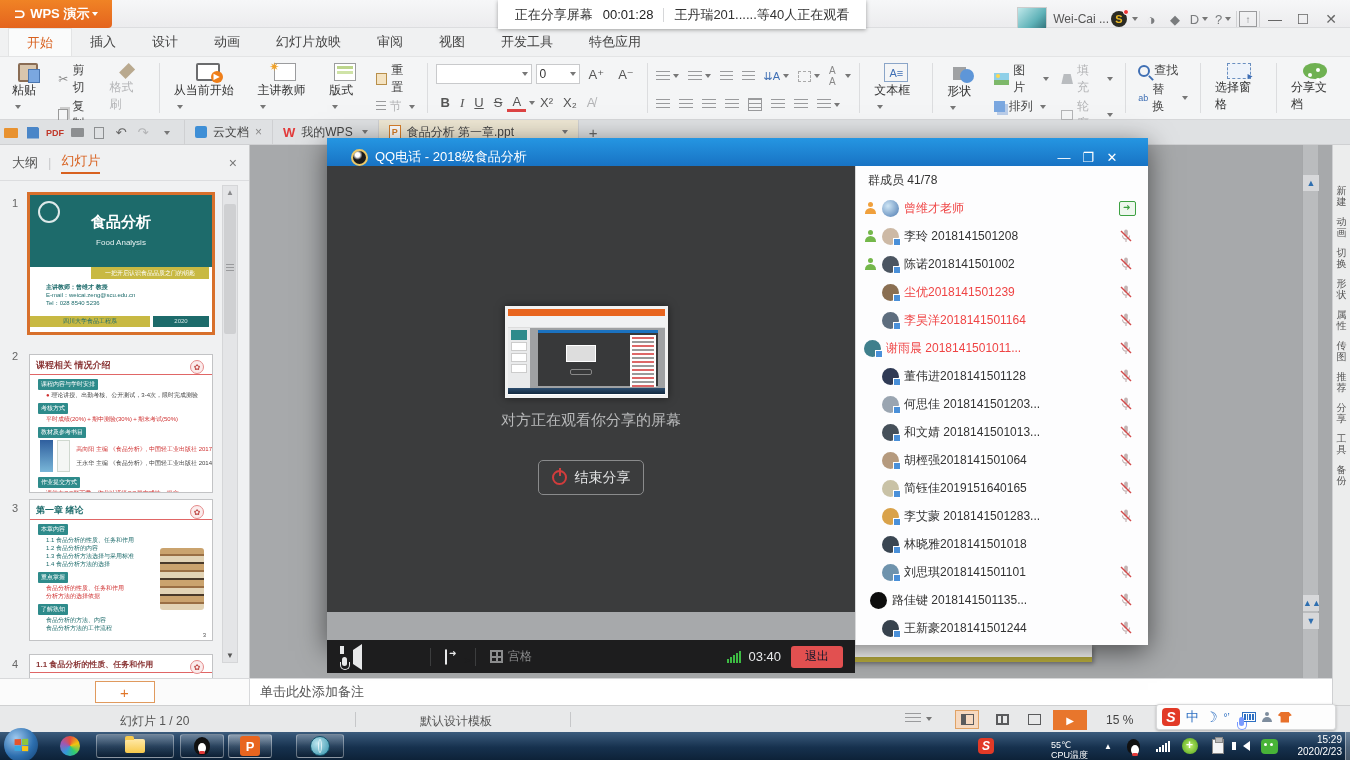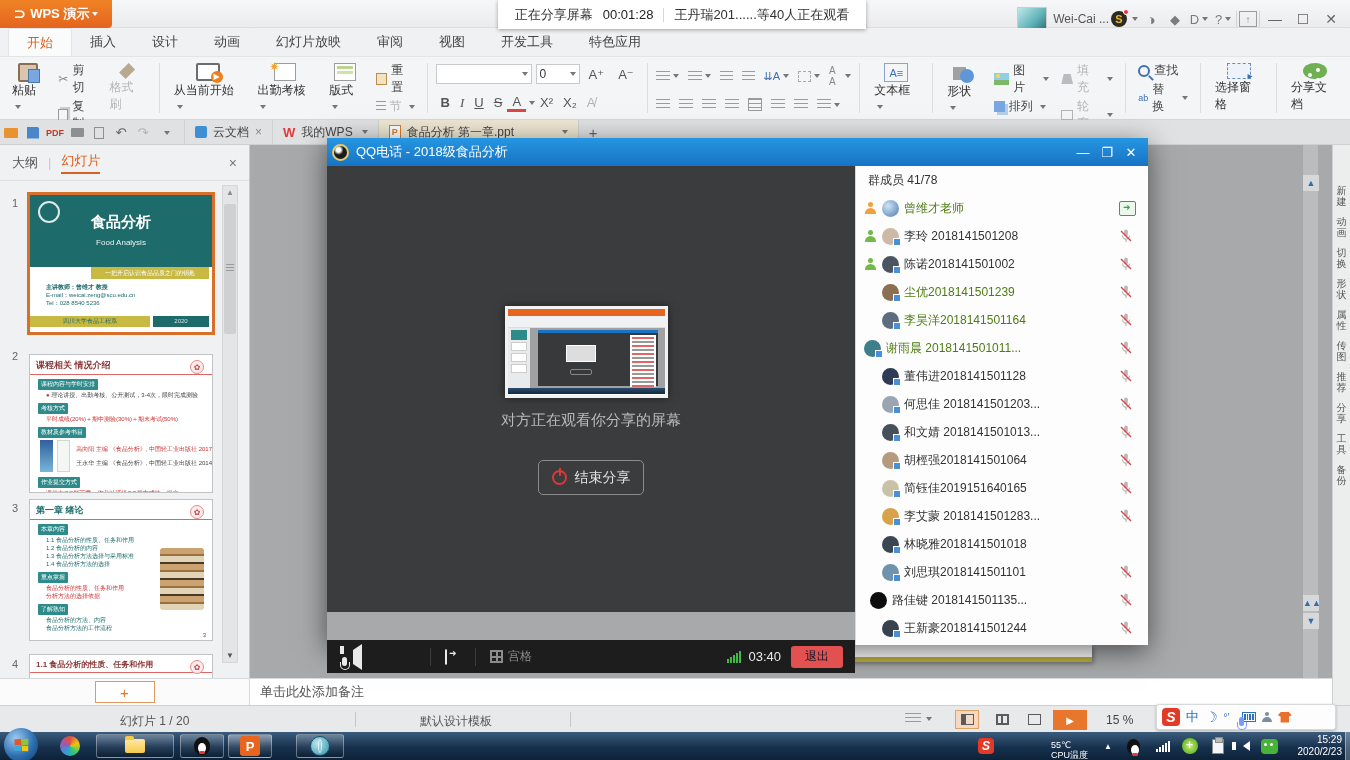--- a/index.html
+++ b/index.html
@@ -128,21 +128,21 @@
   .greenplus{width:16px;height:16px;border-radius:50%;background:radial-gradient(#bff06a,#4ea018);position:relative}
   .greenplus:before{content:"+";position:absolute;left:4px;top:0px;color:#fff;font-weight:bold;font-size:12px}
   .spk{width:0;height:0;border-top:5px solid transparent;border-bottom:5px solid transparent;border-right:7px solid #fff;position:relative}
   .spk:before{content:"";position:absolute;left:-11px;top:-4px;width:4px;height:8px;background:#fff}
   .wechat{width:17px;height:15px;background:#48b338;border-radius:4px;position:relative}
   .wechat:before{content:"";position:absolute;left:3px;top:4px;width:3px;height:3px;border-radius:50%;background:#fff;box-shadow:6px 0 0 #fff}
   .clip-ic{width:12px;height:15px;background:#f4f5f6;border:1px solid #888;position:relative}
   .clip-ic:before{content:"";position:absolute;left:2px;top:-3px;width:6px;height:4px;background:#bbb;border:1px solid #888}
   
   #qqwin{left:327px;top:138px;width:821px;height:507px;z-index:50;box-shadow:0 6px 26px rgba(0,0,0,.55)}
-  #qq-title{height:28px;background:linear-gradient(#2596e2,#1873c4);display:flex;align-items:center;color:#fff;padding:0 5px;gap:7px;font-size:13px}
+  #qq-title{height:28px;background:linear-gradient(#2596e2,#1873c4);display:flex;align-items:flex-end;color:#fff;padding:0 24px;gap:7px;font-size:13px}
   .qq-orb{width:17px;height:17px;border-radius:50%;background:radial-gradient(circle at 35% 30%,#fff 18%,#1b1b1b 40%);border:2px solid #e9c86a}
   .qqctl{width:24px;height:18px;display:flex;align-items:center;justify-content:center;color:#fff;font-size:13px}
   #qq-stage{position:absolute;left:0;top:28px;width:528px;height:446px;background:#3b3c3d}
   #qq-preview{position:absolute;left:178px;top:140px;width:163px;height:92px;background:#fff;border:3px solid #f2f2f2;box-shadow:0 0 8px rgba(0,0,0,.5)}
   .pv-orange{height:7px;background:#e8651f}
   .pv-rib{height:12px;background:#f1f2f3;border-bottom:1px solid #ddd}
   .pv-body{position:relative;height:60px;background:#9fa1a3}
   .pv-lp{position:absolute;left:0;top:0;width:22px;height:60px;background:#e9eaeb}
   .pv-lp i{display:block;margin:2px 3px;height:10px;background:#2e8b8b}
   .pv-lp b{display:block;margin:2px 3px;height:9px;background:#fff;border:1px solid #ccc}
@@ -173,21 +173,21 @@
   .grid-ic{width:13px;height:13px;border:1px solid #8b8c8d;display:grid;grid-template-columns:1fr 1fr}
   .grid-ic i{border:0.5px solid #8b8c8d}
   .sig-g{display:flex;align-items:flex-end;gap:1px}
   .sig-g i{width:2px;background:#3dbb43}
   #qq-exit{width:52px;height:22px;background:#e25050;color:#0f172a;border-radius:3px;display:flex;align-items:center;justify-content:center;font-size:12px}
   
   #qq-members{position:absolute;left:528px;top:28px;width:293px;height:479px;background:#fdfdfe;border-left:1px solid #d8d9da;overflow:hidden}
   #mem-head{height:28px;display:flex;align-items:center;padding-left:12px;font-size:12px;color:#333}
   .mrow{height:28px;display:flex;align-items:center;padding-left:8px;gap:5px}
   .mname{font-size:12px;color:#333;flex:1;white-space:nowrap;overflow:hidden}
-  .mname.red{color:#4d7c0f}
+  .mname.red{color:#ef4444}
   .person{width:13px;height:12px;position:relative;flex:none}
   .person:before{content:"";position:absolute;left:4px;top:0;width:5px;height:5px;border-radius:50%}
   .person:after{content:"";position:absolute;left:1px;bottom:0;width:11px;height:6px;border-radius:6px 6px 0 0}
   .person.o:before,.person.o:after{background:#f0a03c}
   .person.g:before,.person.g:after{background:#74b74a}
   .avat{width:17px;height:17px;border-radius:50%;flex:none;position:relative}
   .avat.badge:after{content:"";position:absolute;right:-2px;bottom:-1px;width:6px;height:6px;background:#4a90d9;border:1px solid #fff}
   .mic-mute{width:16px;height:16px;margin-right:14px;flex:none}
   .share-ind{width:17px;height:15px;border:1.5px solid #3da142;border-radius:2px;margin-right:12px;position:relative;background:#eef7ee}
   .share-ind:before{content:"➜";position:absolute;left:3px;top:0px;color:#3da142;font-size:9px}
@@ -260,21 +260,21 @@
   <div class="bigbtn">
     <div class="ic-proj">
         <i>▶</i>
       </div>
     <span><span>从当前开始</span><span class="car"></span></span>
   </div>
   <div class="bigbtn">
     <div class="ic-page">
         <span class="ic-spark">✷</span>
       </div>
-    <span><span>出勤考核</span><span class="car"></span></span>
+    <span><span>主讲教师</span><span class="car"></span></span>
   </div>
   <div class="bigbtn">
     <div class="ic-layout">
         <i></i>
         <i style="background:#cfe3a7"></i>
       </div>
     <span><span>版式</span><span class="car"></span></span>
   </div>
   <div class="stack">
     <div class="smbtn">

